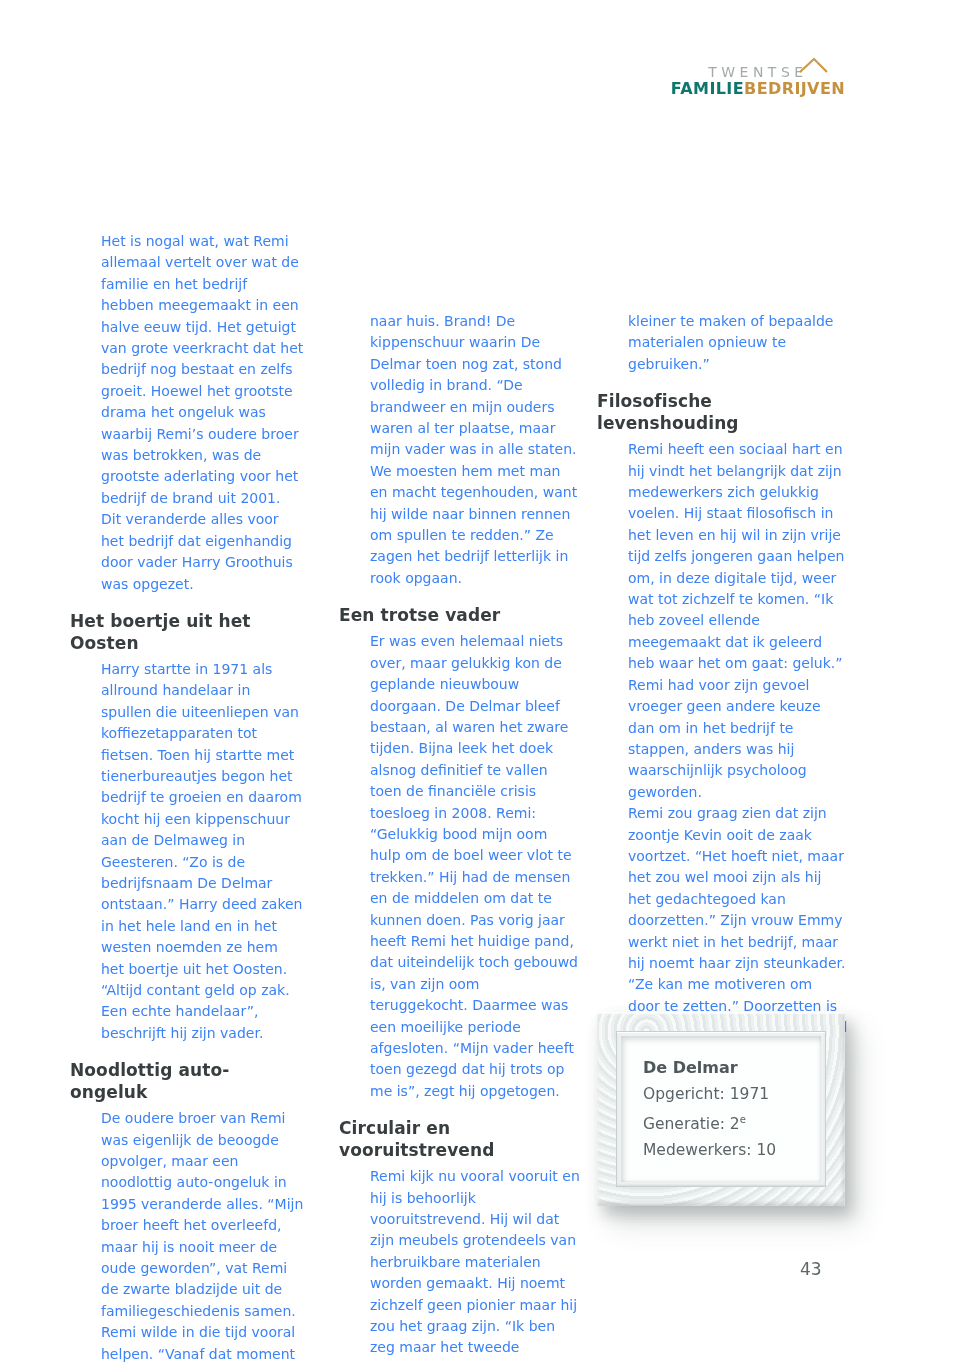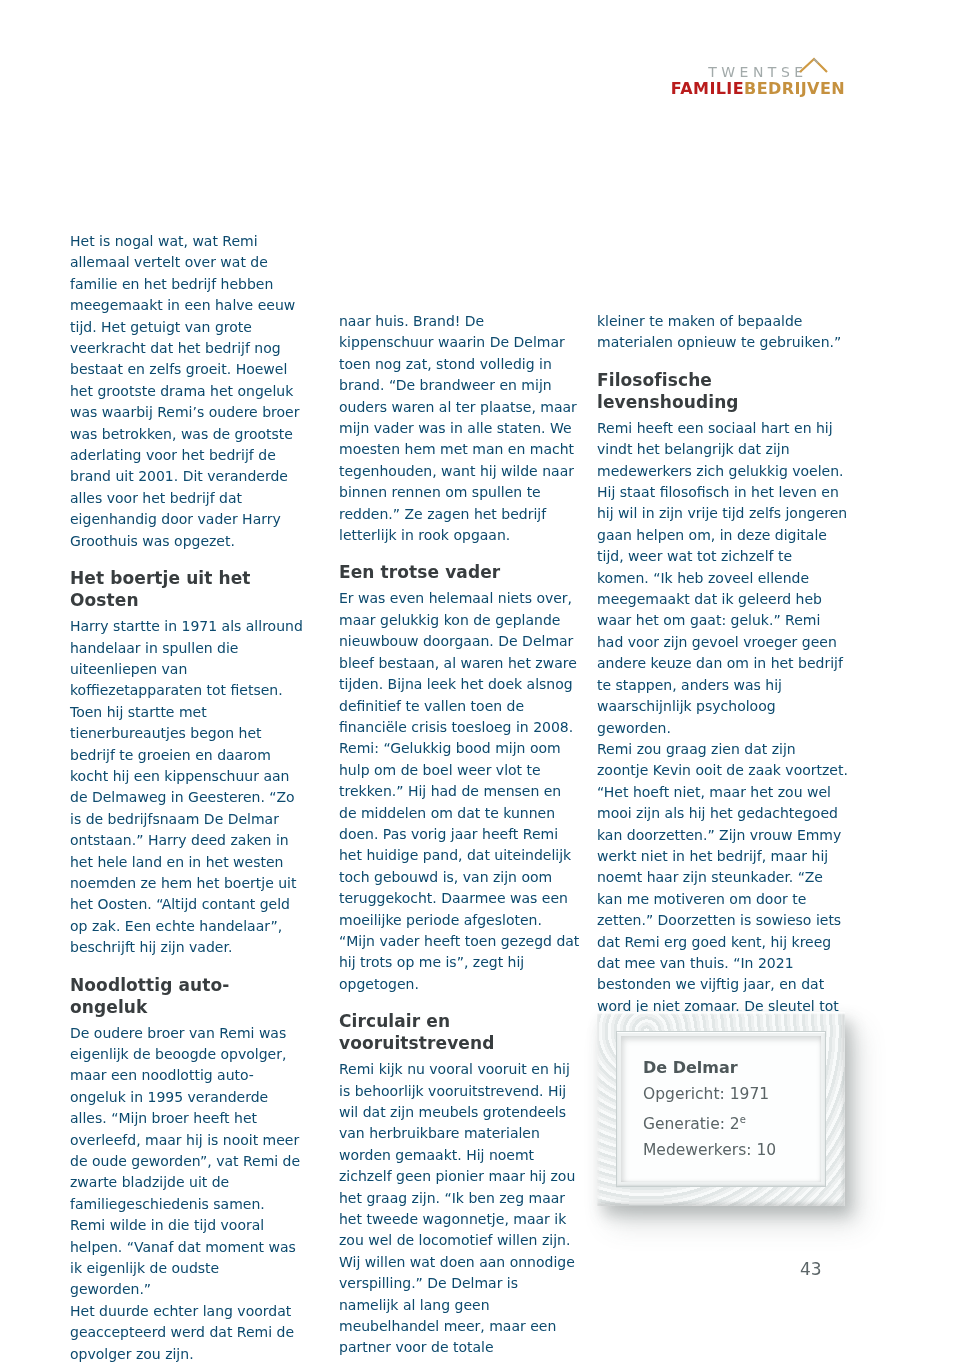--- a/index.html
+++ b/index.html
@@ -26,38 +26,39 @@
     font-size:14px; font-weight:400;
     letter-spacing:4.5px;
     color:#a2aaaa;
     line-height:16px;
   }
   .logo-bottom {
     display:block; white-space:nowrap;
     font-size:16px; line-height:18px;
     letter-spacing:0.4px;
   }
-  .logo-bold   { font-weight:800; color:#b91c1c; }
+  .logo-bold   { font-weight:800; color:#0f766e; }
   .logo-accent { font-weight:700; color:#c5913f; }
 
   
   .headline {
     position:absolute; left:336px; top:226px; width:520px;
     font-family:"DejaVu Serif", "Liberation Serif", serif;
     font-size:24.5px; line-height:34px; letter-spacing:0.4px;
     color:#6c7977;
   }
   .headline span { display:block; }
 
   
   .col { position:absolute; }
   .col p {
     font-size:14px; line-height:21.4px;
-    color:#0c4a6e;
+    color:#3b82f6;
     white-space:pre-line;
+    margin-left:31px;
   }
   .col h3 {
     font-size:17px; line-height:22px;
     font-weight:700; color:#383d3f;
     margin:15px 0 5px 0;
     letter-spacing:0.1px;
   }
   .col-1 { left:70px;  top:231px; width:234px; }
   .col-2 { left:339px; top:311px; width:241px; }
   .col-3 { left:597px; top:311px; width:251px; }

